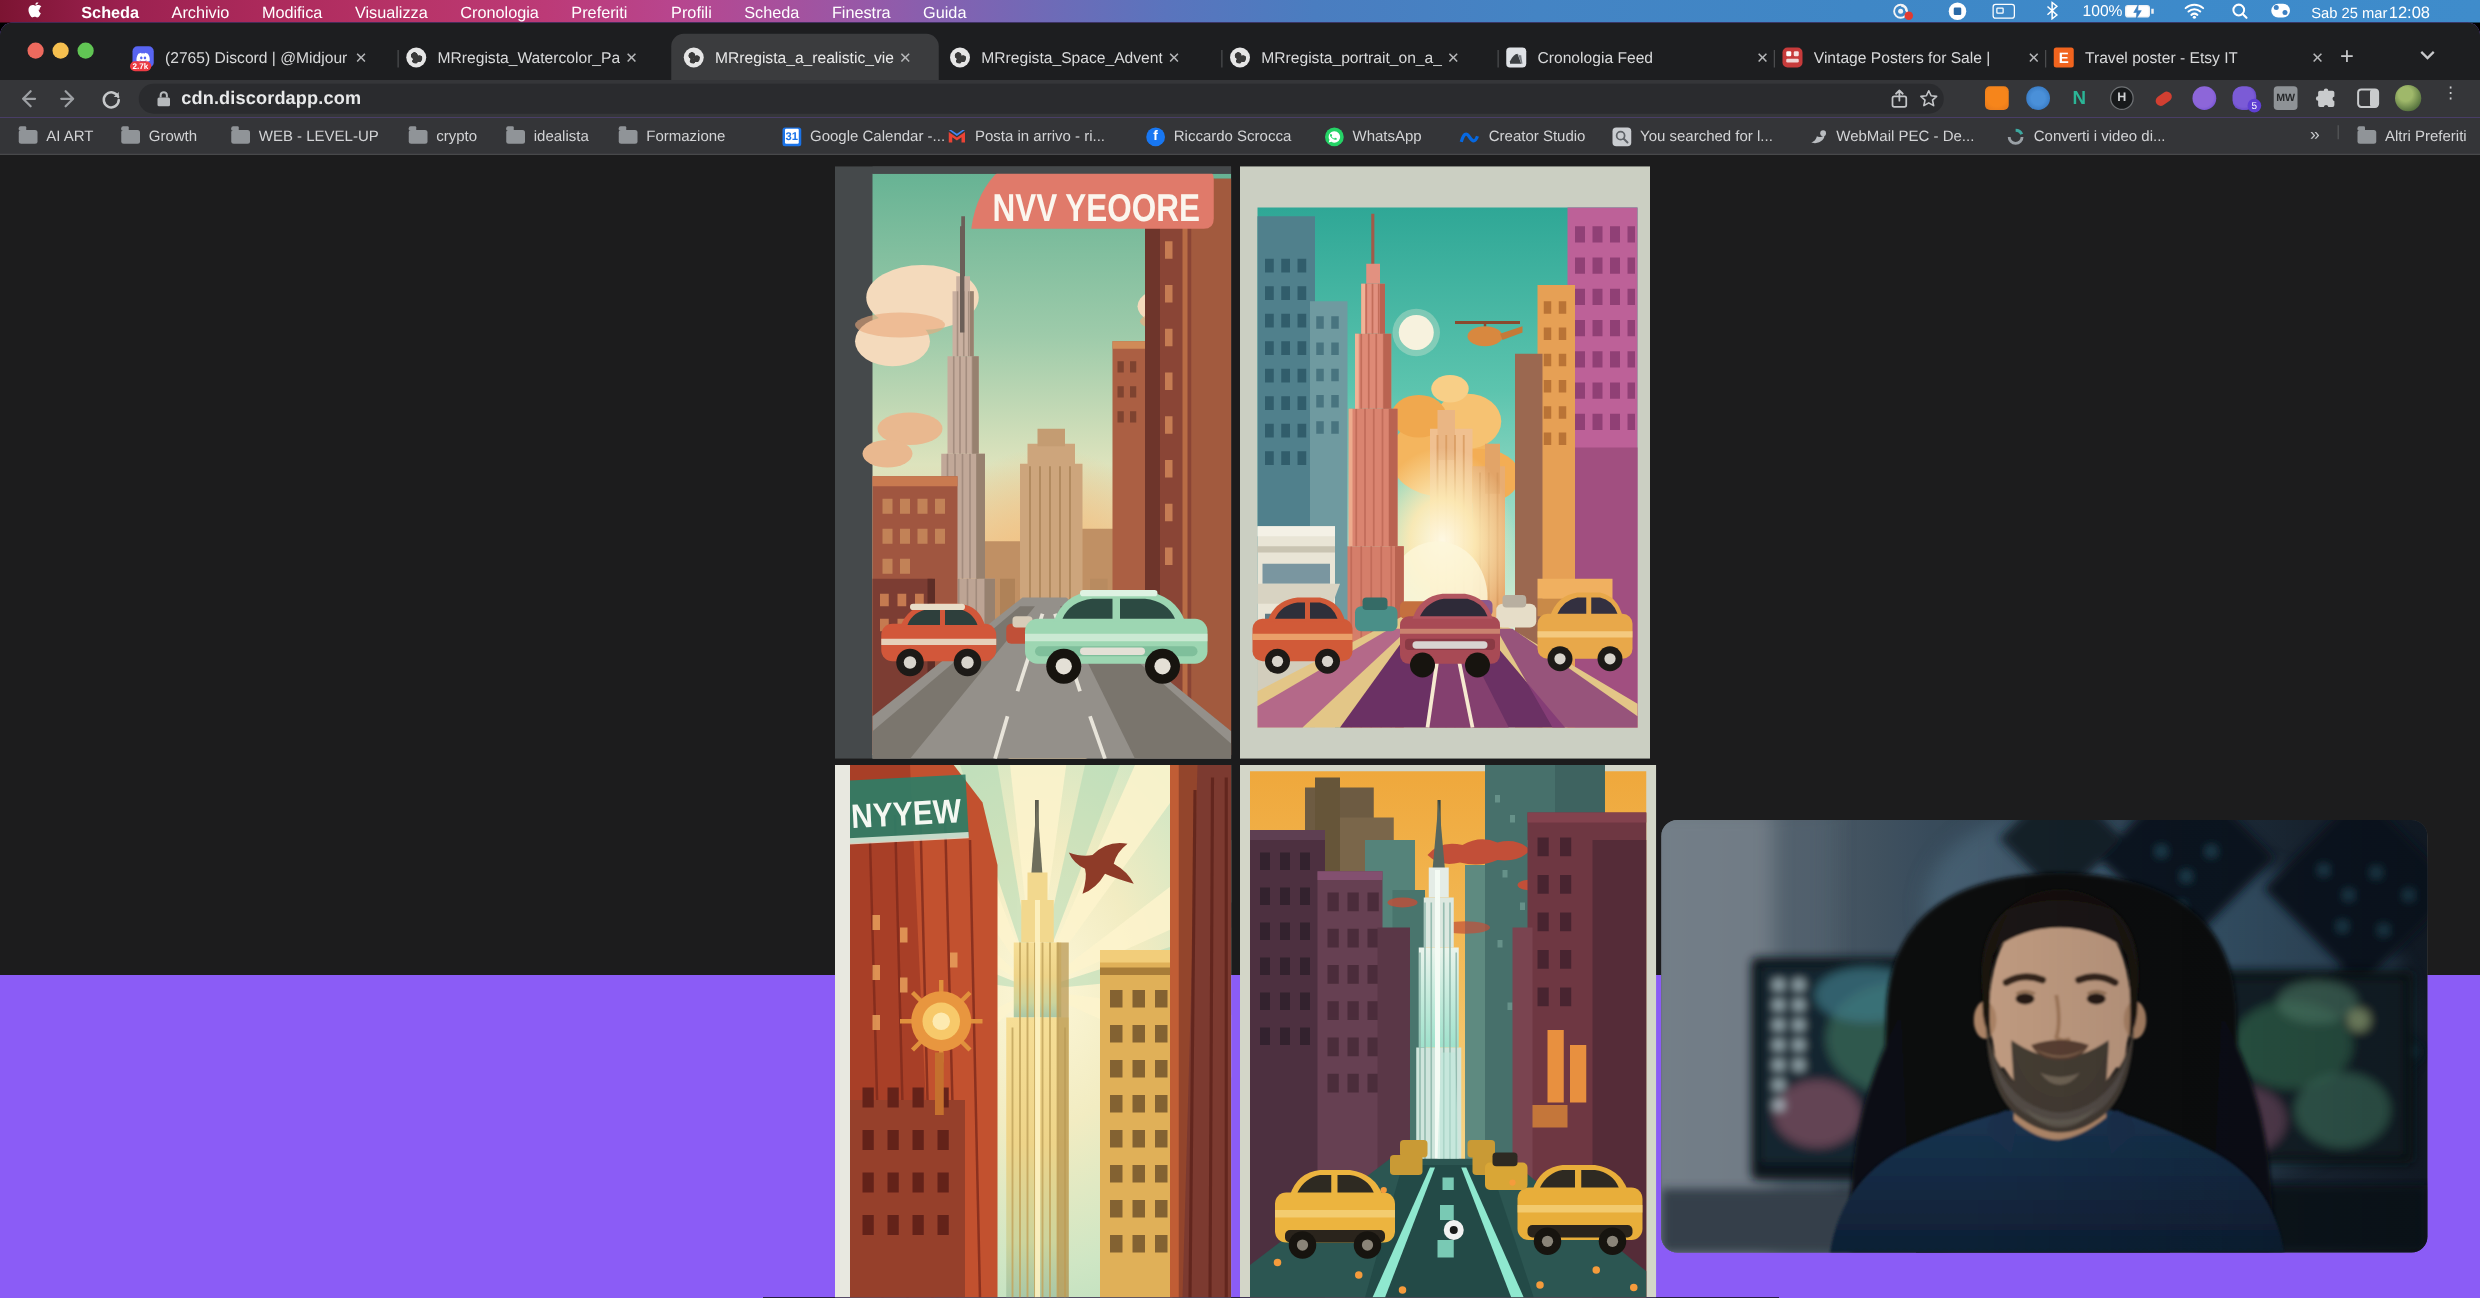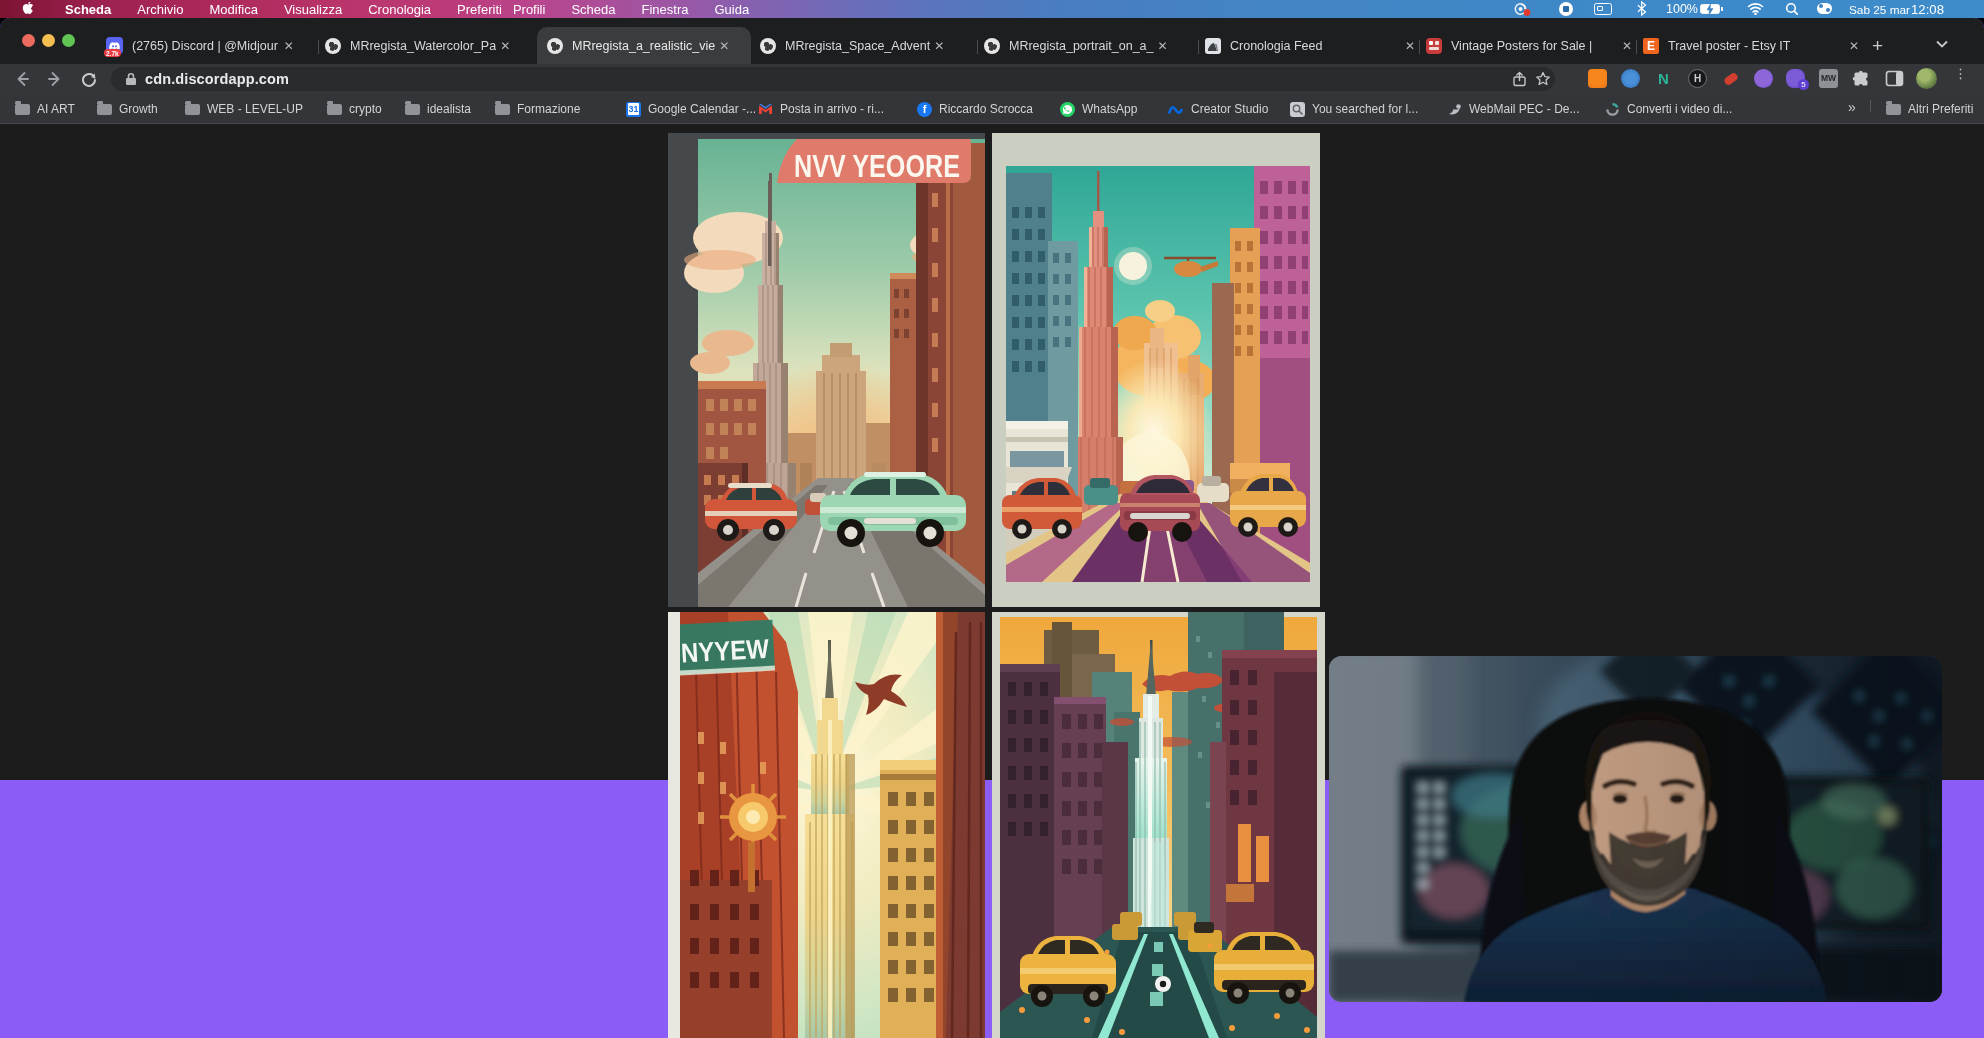--- a/index.html
+++ b/index.html
@@ -39,21 +39,21 @@
     <svg style="margin-left:22px;" width="13" height="15" viewBox="0 0 13 15">
       <path fill="#fff" d="M10.8 8c0-2 1.6-2.9 1.7-3-1-1.4-2.4-1.6-2.9-1.6-1.2-.1-2.4.7-3 .7-.6 0-1.6-.7-2.6-.7C2.7 3.5 1.4 4.2.7 5.4-.8 7.9.3 11.6 1.7 13.6c.7 1 1.5 2.1 2.6 2-1-.1 1.4-.7 2-.7.6 0 1.2.7 2.1.7 1.1 0 1.8-1 2.5-2 .8-1.1 1.1-2.2 1.1-2.3 0 0-2.1-.8-2.2-3.3z" transform="scale(0.82) translate(1,-1)"></path>
       <path fill="#fff" d="M8.9 2.2c.5-.6.9-1.5.8-2.2-.8 0-1.7.5-2.2 1.1-.5.6-.9 1.5-.8 2.2.8.1 1.7-.4 2.2-1.1z" transform="scale(0.82) translate(1,-1)"></path>
     </svg>
     <b class="mi" style="margin-left:30px;">Scheda</b>
     <span class="mi" style="margin-left:26px;">Archivio</span>
     <span class="mi" style="margin-left:26px;">Modifica</span>
     <span class="mi" style="margin-left:26px;">Visualizza</span>
     <span class="mi" style="margin-left:26px;">Cronologia</span>
     <span class="mi" style="margin-left:26px;">Preferiti</span>
-    <span class="mi" style="margin-left:11px;">Profili</span>
+    <span class="mi" style="margin-left:35px;">Profili</span>
     <span class="mi" style="margin-left:26px;">Scheda</span>
     <span class="mi" style="margin-left:26px;">Finestra</span>
     <span class="mi" style="margin-left:26px;">Guida</span>
     <div class="right">
       <svg style="position:absolute;left:1513px;top:2px;" width="21" height="15" viewBox="0 0 21 15">
         <circle cx="7.5" cy="7" r="5.2" stroke="#f2f3f5" stroke-width="1.5" fill="none"></circle>
         <circle cx="7.5" cy="7" r="2" fill="#f2f3f5"></circle>
         <path d="M12 7a4.5 4.5 0 0 0 -4-4.4" stroke="#f2f3f5" stroke-width="1.5" fill="none"></path>
         <circle cx="14" cy="10.5" r="3.4" fill="#e23a30"></circle>
       </svg>

